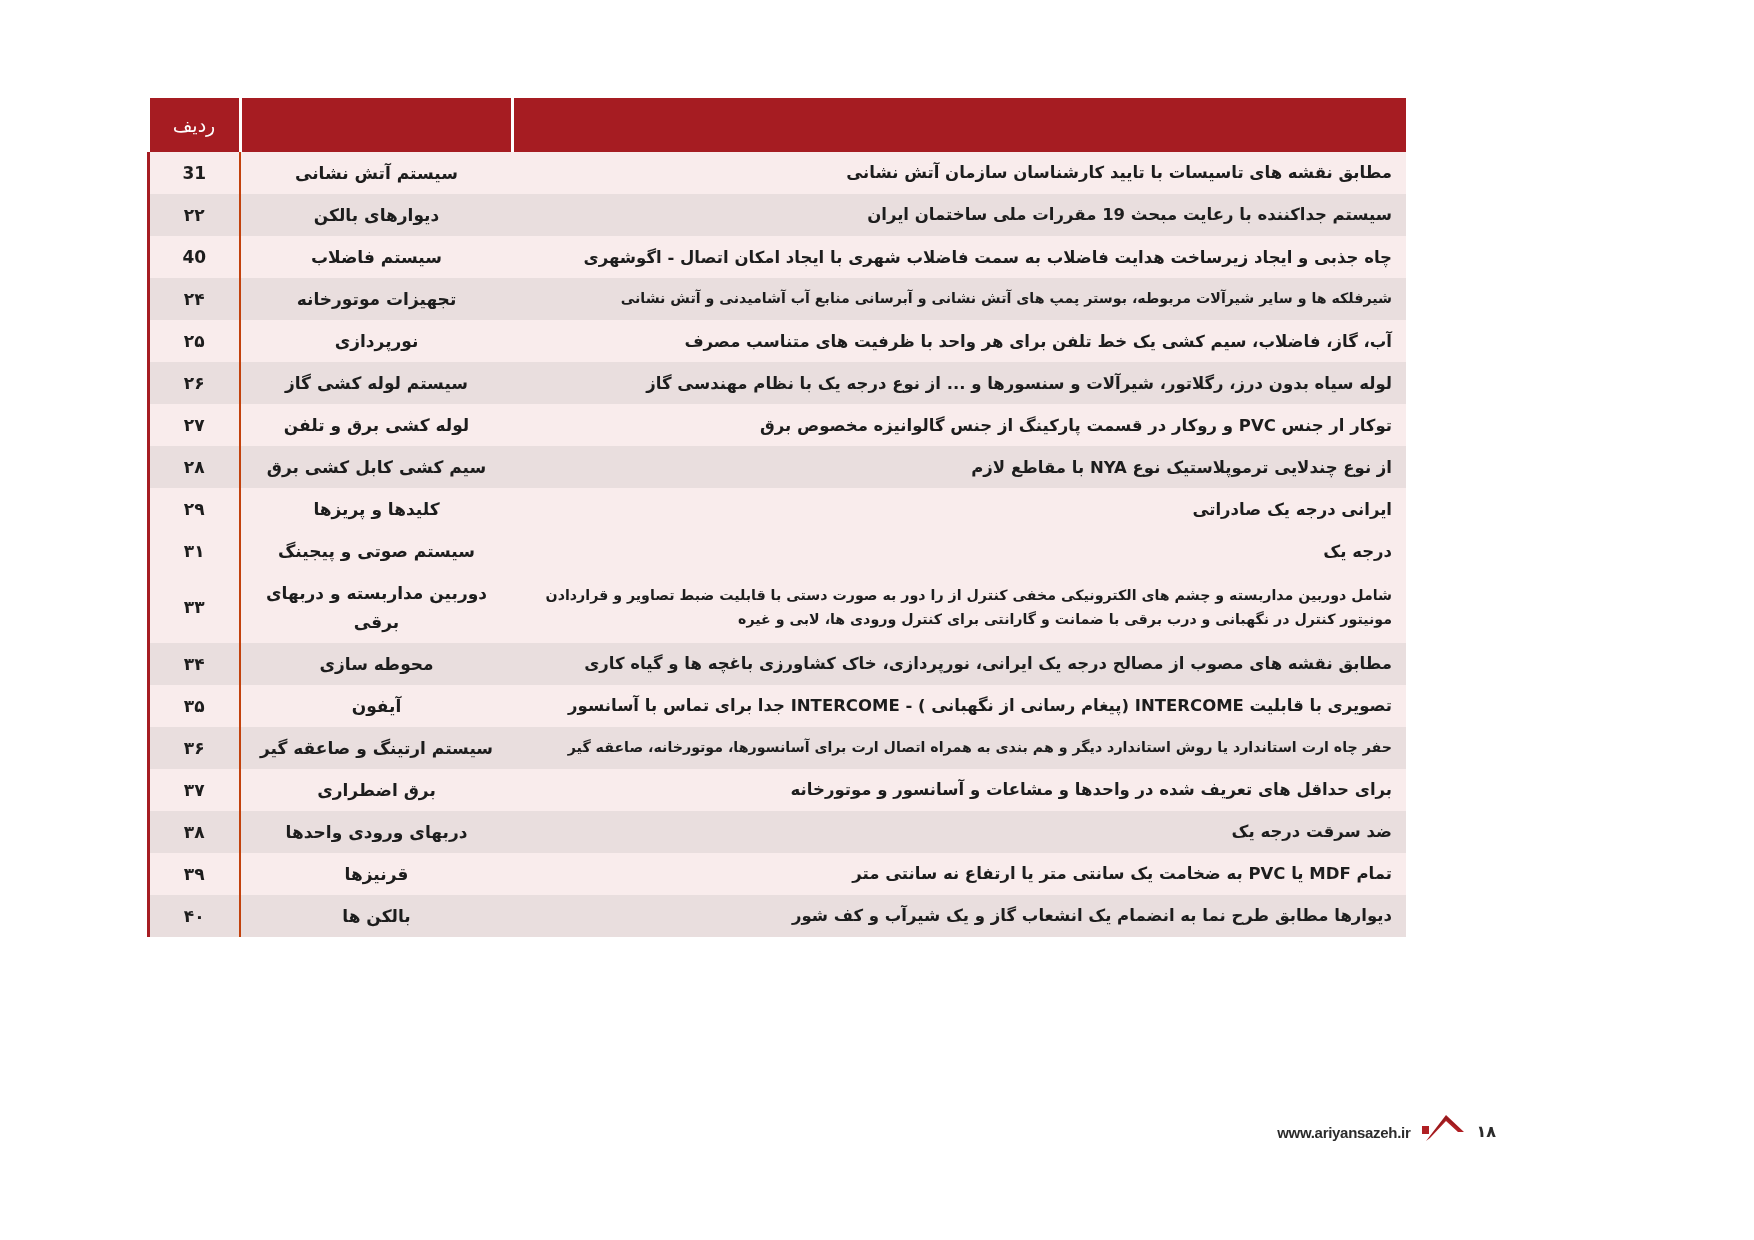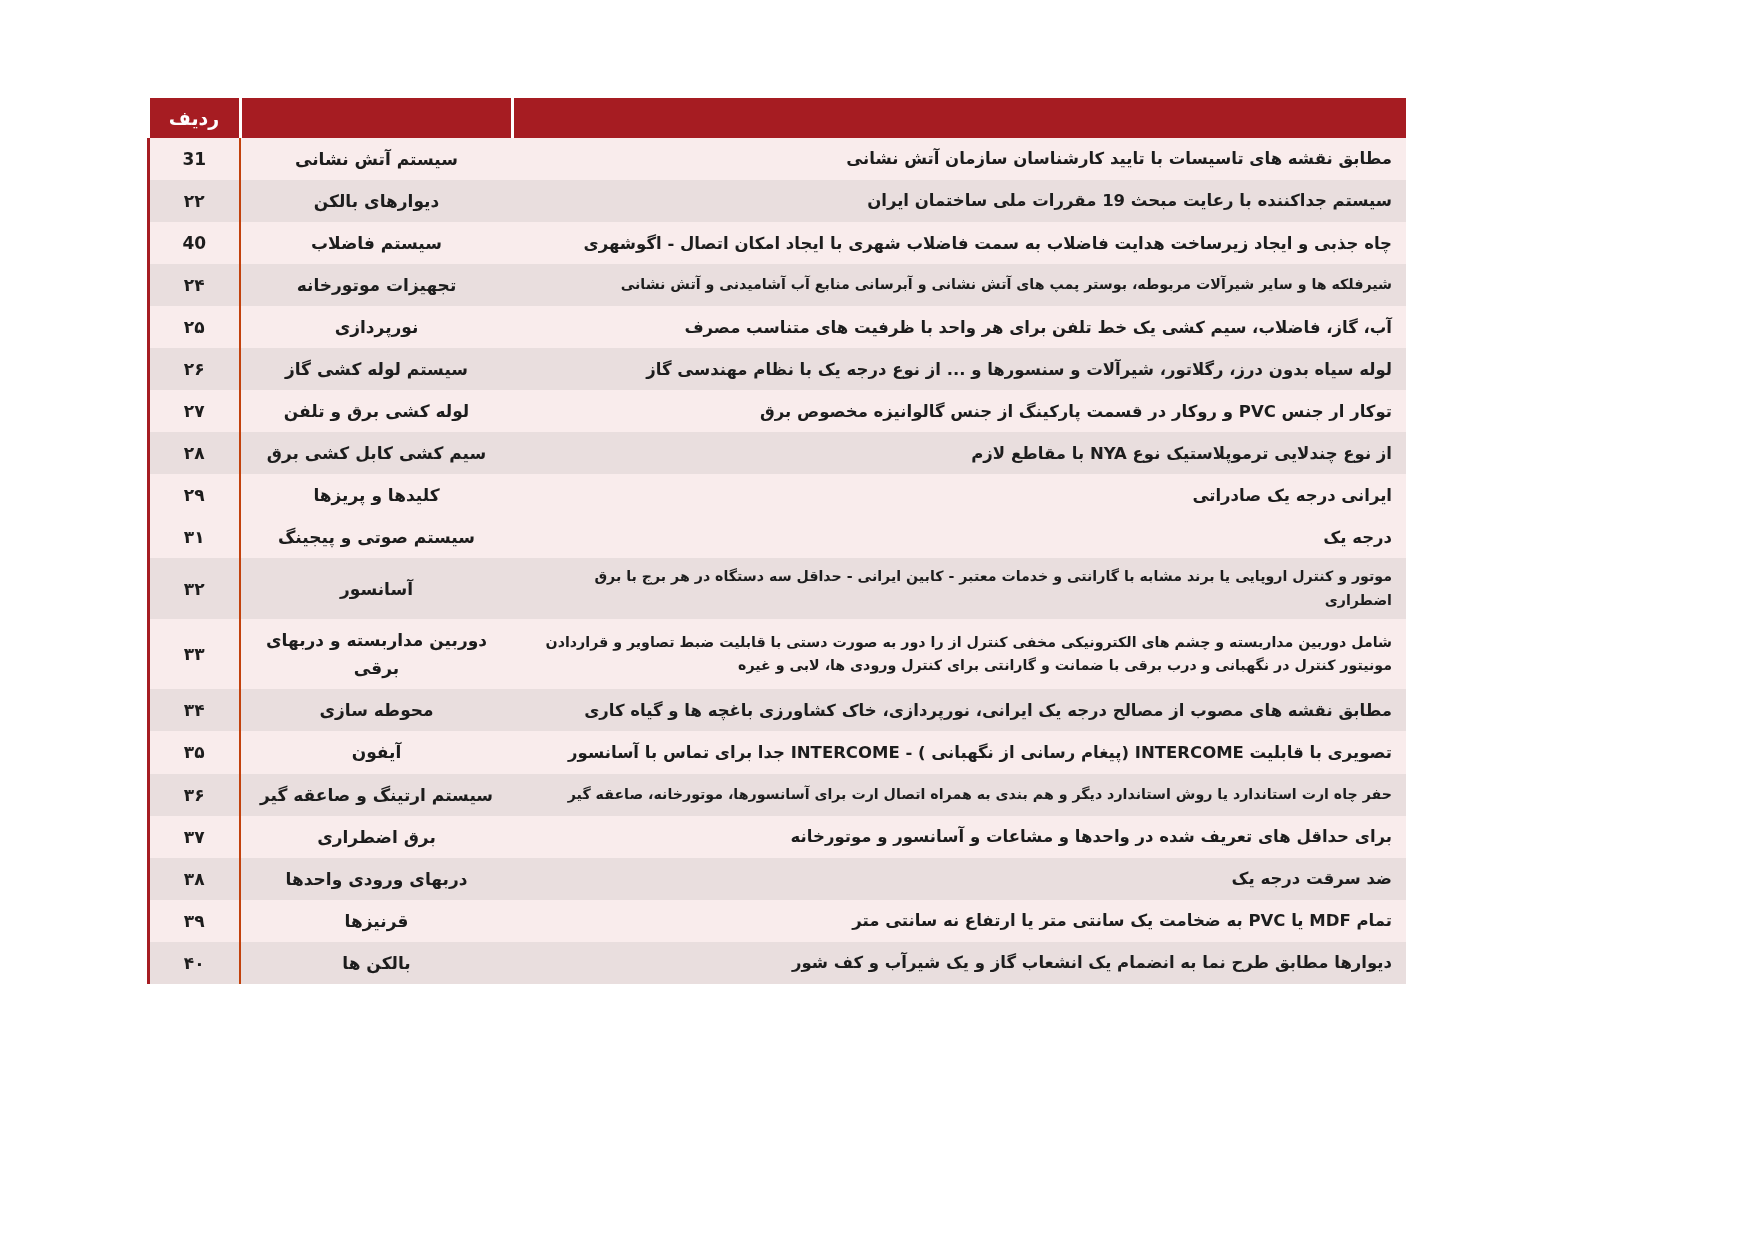--- a/index.html
+++ b/index.html
@@ -61,23 +61,23 @@
     table-layout: fixed;
     direction: rtl;
   }
   table.spec-table col.col-index  { width: 92px; }
   table.spec-table col.col-title  { width: 272px; }
   table.spec-table col.col-desc   { width: 894px; }
 
   thead th {
     background: #a61c22;
     color: #ffffff;
-    height: 40px;
+    height: 54px;
     font-size: 19px;
-    font-weight: 700;
+    font-weight: 400;
     border-right: 3px solid #ffffff;
     border-left: 3px solid #ffffff;
     padding: 0;
     vertical-align: middle;
   }
   thead th.h-index { border-left: 3px solid #ffffff; border-right: none; }
   thead th.h-desc  { border-right: none; }
 
   tbody td {
     font-size: 16.5px;
@@ -230,25 +230,20 @@
           <tr class="odd">
             <td class="c-desc">ایرانی درجه یک صادراتی</td>
             <td class="c-title">کلیدها و پریزها</td>
             <td class="c-index">۲۹</td>
           </tr>
           <tr class="odd">
             <td class="c-desc">درجه یک</td>
             <td class="c-title">سیستم صوتی و پیجینگ</td>
             <td class="c-index">۳۱</td>
           </tr>
-          <tr class="even">
-            <td class="c-desc tight">موتور و کنترل اروپایی یا برند مشابه با گارانتی و خدمات معتبر - کابین ایرانی - حداقل سه دستگاه در هر برج با برق اضطراری</td>
-            <td class="c-title">آسانسور</td>
-            <td class="c-index">۳۲</td>
-          </tr>
           <tr class="odd">
             <td class="c-desc tight">شامل دوربین مداربسته و چشم های الکترونیکی مخفی کنترل از را دور به صورت دستی با قابلیت ضبط تصاویر و قراردادن مونیتور کنترل در نگهبانی و درب برقی با ضمانت و گارانتی برای کنترل ورودی ها، لابی و غیره</td>
             <td class="c-title">دوربین مداربسته و دربهای برقی</td>
             <td class="c-index">۳۳</td>
           </tr>
           <tr class="even">
             <td class="c-desc">مطابق نقشه های مصوب از مصالح درجه یک ایرانی، نورپردازی، خاک کشاورزی باغچه ها و گیاه کاری</td>
             <td class="c-title">محوطه سازی</td>
             <td class="c-index">۳۴</td>
           </tr>
@@ -279,14 +274,25 @@
           </tr>
           <tr class="even">
             <td class="c-desc">دیوارها مطابق طرح نما به انضمام یک انشعاب گاز و یک شیرآب و کف شور</td>
             <td class="c-title">بالکن ها</td>
             <td class="c-index">۴۰</td>
           </tr>
         </tbody>
     </table>
   </div>
 
+  <div id="footer">
+    <div id="footer-inner">
+      <span class="foot-url">www.ariyansazeh.ir</span>
+      <svg class="foot-logo" viewBox="0 0 54 32" xmlns="http://www.w3.org/2000/svg">
+        <path d="M 6 14 L 13 14 L 13 22 L 6 22 Z" fill="#b02024"></path>
+        <path d="M 30 3 L 48 20 L 42 20 L 30 9 L 14 26 L 10 29 Z" fill="#b02024"></path>
+        <path d="M 30 4 L 46 19 L 30 7 L 12 27 Z" fill="#7c1518" opacity="0.55"></path>
+      </svg>
+      <span class="foot-page">۱۸</span>
+    </div>
+  </div>
 
 </div>
 
 </body></html>

